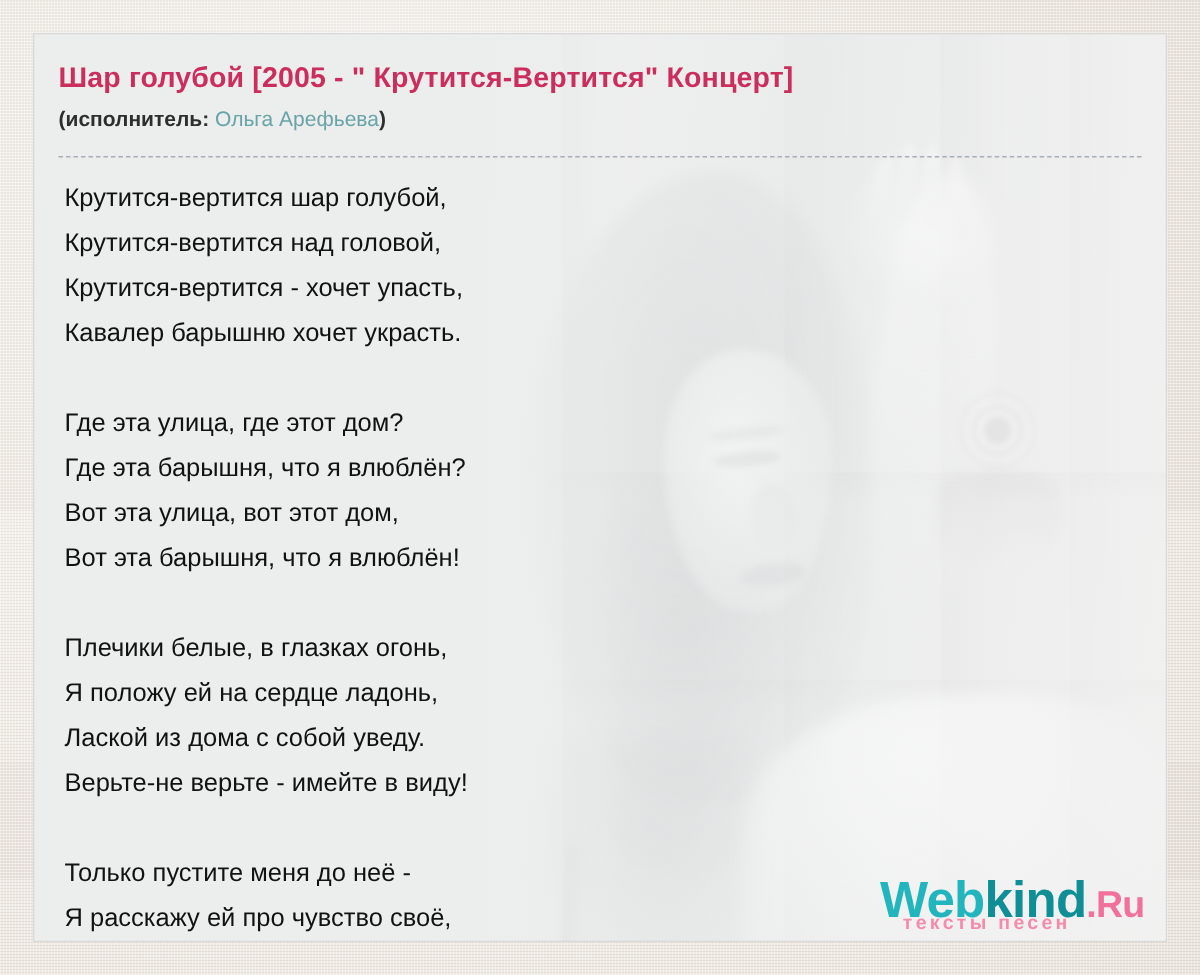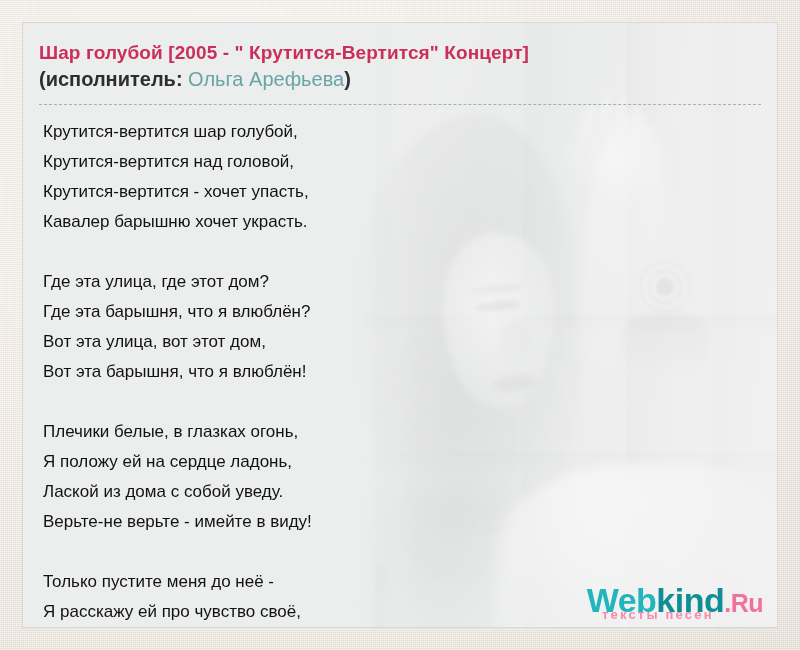--- a/index.html
+++ b/index.html
@@ -230,21 +230,21 @@
     font-size: 19px;
     font-weight: bold;
     color: #cb2e5c;
     line-height: 24px;
     letter-spacing: 0.1px;
     white-space: nowrap;
   }
 
   .byline {
     margin: 5px 0 16px 0;
-    font-size: 20px;
+    font-size: 14px;
     color: #2e2e2e;
     line-height: 18px;
     font-weight: bold;
   }
   .byline .label { font-weight: bold; }
   #artist-link {
     color: #69a4a8;
     text-decoration: none;
     font-weight: normal;
   }

